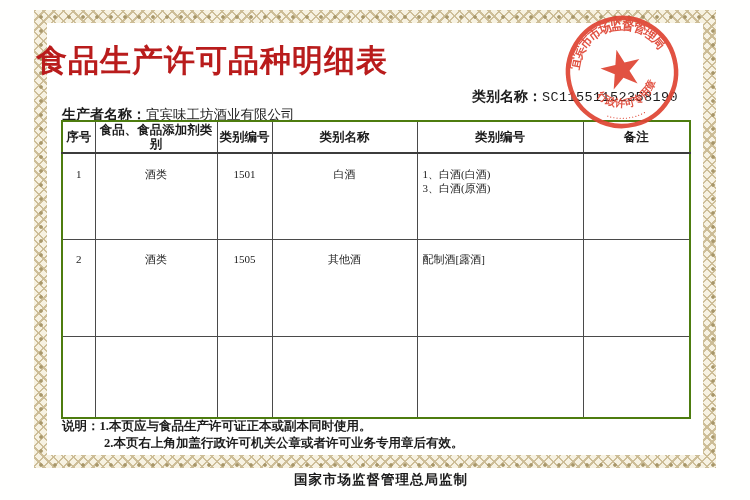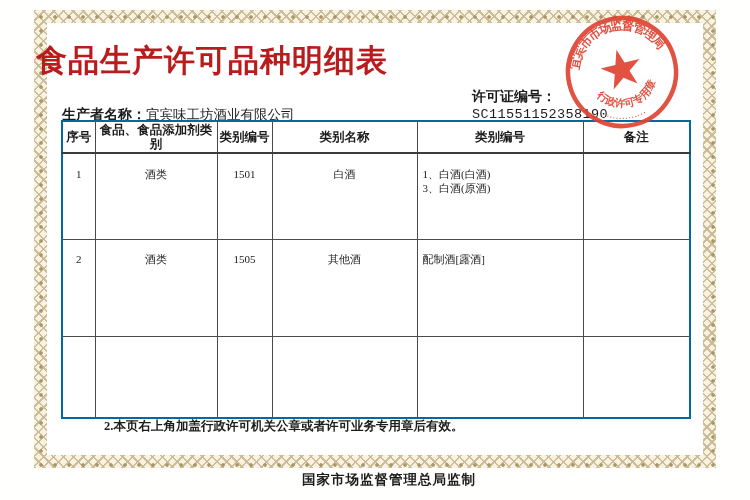--- a/index.html
+++ b/index.html
@@ -22,39 +22,39 @@
 
   .meta-row{position:absolute;left:62px;top:88px;width:628px;height:20px;font-size:14px;}
   .meta-label{font-weight:bold;}
   .producer{position:absolute;left:0;top:18px;}
   .producer-name{font-size:13.5px;}
   .license{position:absolute;left:410px;top:0;}
   .license-number{font-family:"Liberation Mono","DejaVu Sans Mono",monospace;
     font-size:13.5px;letter-spacing:.4px;}
 
   table.lic{position:absolute;left:61px;top:120px;width:629px;border-collapse:collapse;
-    table-layout:fixed;border:2px solid #0369a1;padding-left:38px;}
+    table-layout:fixed;border:2px solid #4d7c0f;padding-left:38px;}
   table.lic th,table.lic td{border:1px solid #4a4a4a;vertical-align:top;
     font-size:11px;line-height:14px;overflow:hidden;}
   table.lic thead th{font-size:12.5px;font-weight:bold;text-align:center;
     vertical-align:middle;border-bottom:2px solid #3c3c3c;}
   tr.r-head{height:27px;}
   tr.r-1{height:86px;}
   tr.r-2{height:97px;}
   tr.r-3{height:82px;}
   td.c{text-align:center;}
   tr.r-1 td{padding-top:13px;}
   tr.r-2 td{padding-top:12px;}
   td.details{text-align:left;padding-left:5px;margin-left:42px;}
 
   .notes{position:absolute;left:62px;top:418px;width:600px;font-size:12.5px;
     font-weight:600;line-height:17px;}
   .notes .n-line2{padding-left:42px;}
 
-  .footer{position:absolute;left:44px;top:471px;width:690px;text-align:center;
+  .footer{position:absolute;left:36px;top:471px;width:690px;text-align:center;
     font-size:13.5px;font-weight:bold;letter-spacing:1px;}
 
   .stamp{position:absolute;left:560px;top:10px;width:124px;height:124px;
     transform:rotate(-14deg);opacity:.92;z-index:5;pointer-events:none;}
 </style>
 </head>
 <body>
 
 <div class="page">
 
@@ -62,21 +62,21 @@
     <div class="frame-inner"></div>
   </div>
 
   <div class="title">食品生产许可品种明细表</div>
 
   <div class="meta-row">
     <div class="producer">
       <span class="meta-label">生产者名称：</span><span class="producer-name">宜宾味工坊酒业有限公司</span>
     </div>
     <div class="license">
-      <span class="meta-label">许可证编号：</span><span class="license-number">SC11551152358190</span>
+      <span class="meta-label">类别名称：</span><span class="license-number">SC11551152358190</span>
     </div>
   </div>
 
   <table class="lic">
     <colgroup>
       <col style="width:33px">
         <col style="width:122px">
         <col style="width:55px">
       <col style="width:145px">
         <col style="width:166px">
@@ -119,20 +119,21 @@
         <td class="c"></td>
         <td class="c"></td>
         <td class="c"></td>
         <td class="details"></td>
         <td></td>
       </tr>
     </tbody>
   </table>
 
   <div class="notes">
+    <div><span class="meta-label">说明：</span><span>1.本页应与食品生产许可证正本或副本同时使用。</span></div>
     <div class="n-line2">2.本页右上角加盖行政许可机关公章或者许可业务专用章后有效。</div>
   </div>
 
   <div class="footer">国家市场监督管理总局监制</div>
 
   <svg class="stamp" viewBox="0 0 124 124">
     <g fill="#df4433">
       <circle cx="62" cy="62" r="54" fill="none" stroke="#df4433" stroke-width="4.5"></circle>
       <polygon points="62,39 66.7,53.5 82,53.5 69.6,62.5 74.3,77 62,68 49.7,77 54.4,62.5 42,53.5 57.3,53.5"></polygon>
       <defs>

